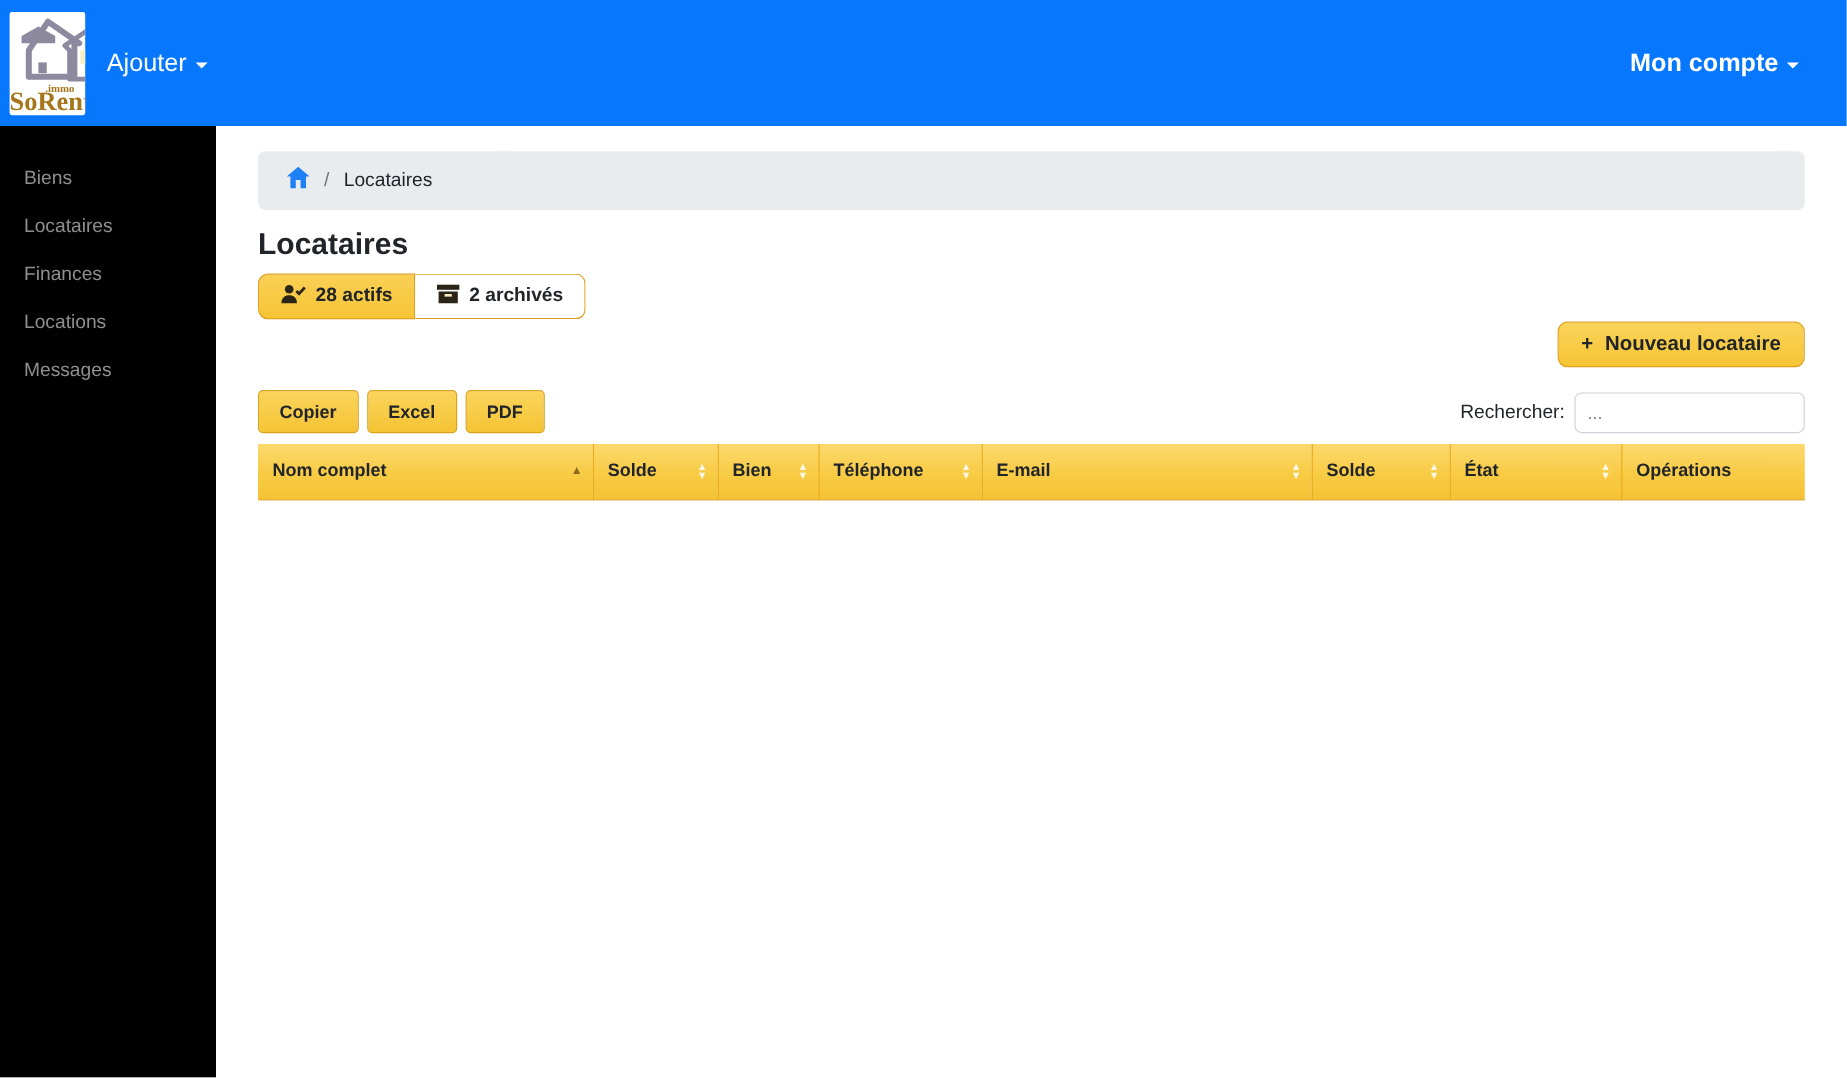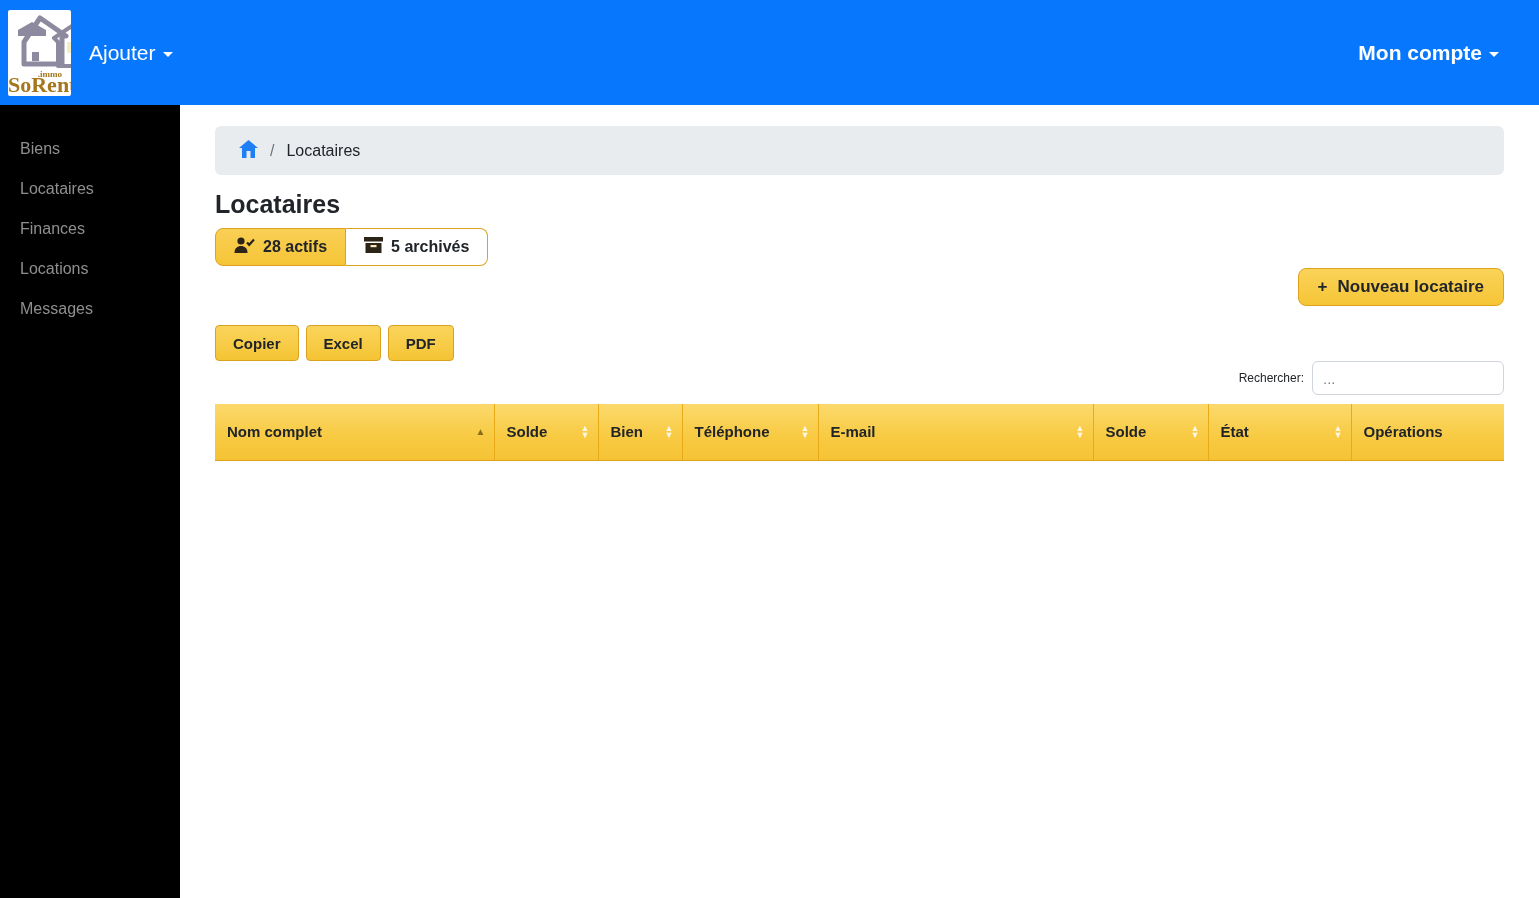--- a/index.html
+++ b/index.html
@@ -34,31 +34,31 @@
   .tab-btn { height:38px; display:flex; align-items:center; gap:8px; padding:0 18px; font-size:16px; font-weight:700; color:#212529; border:1px solid #dfa21f; background:#fff; cursor:pointer; }
   .tab-btn.active { background:linear-gradient(180deg,#f9cf55 0%,#f6c536 100%); }
   .tab-btn:first-child { border-radius:8px 0 0 8px; }
   .tab-btn:last-child { border-radius:0 8px 8px 0; border-left:none; }
 
   .new-row { display:flex; justify-content:flex-end; margin-top:2px; }
   .btn-new { height:38px; display:flex; align-items:center; gap:10px; padding:0 19px; font-size:17px; font-weight:700; color:#212529; background:linear-gradient(180deg,#fad359 0%,#f6c536 100%); border:1px solid #dfa21f; border-radius:8px; cursor:pointer; }
   .plus-ico { font-weight:700; font-size:17px; }
 
   
-  .toolbar { display:flex; align-items:flex-start; margin-top:19px;flex-direction:column; }
+  .toolbar { display:flex; align-items:flex-end; margin-top:19px; }
   .export-group { display:flex; gap:7px; }
   .btn-export { height:36px; padding:0 17px; font-size:15px; font-weight:700; color:#212529; background:linear-gradient(180deg,#fad45c 0%,#f5c434 100%); border:1px solid #d9a21f; border-radius:4px; cursor:pointer; font-family:"Liberation Sans",sans-serif; }
   .search-wrap { margin-left:auto; display:flex; align-items:center; gap:8px; }
-  .search-label { font-size:12px; color:#212529; }
+  .search-label { font-size:16px; color:#212529; }
   .search-input { width:192px; height:34px; border:1px solid #ced4da; border-radius:6px; padding:0 10px; font-size:15px; color:#212529; outline:none; font-family:"Liberation Sans",sans-serif; }
   .search-input::placeholder { color:#7a828a; }
 
   
   table { border-collapse:collapse; table-layout:fixed; width:1289px; margin-top:9px; font-size:15px; }
-  thead th { height:56px; background:linear-gradient(180deg,#fcd96d 0%,#f8cb44 55%,#f5c234 100%); border-right:1px solid #e8ab17; border-bottom:1px solid #e0a41a; font-weight:700; color:#212529; text-align:left; padding:0 8px 0 12px; cursor:pointer; }
+  thead th { height:46px; background:linear-gradient(180deg,#fcd96d 0%,#f8cb44 55%,#f5c234 100%); border-right:1px solid #e8ab17; border-bottom:1px solid #e0a41a; font-weight:700; color:#212529; text-align:left; padding:0 8px 0 12px; cursor:pointer; }
   thead th:last-child { border-right:none; cursor:default; }
   .th-inner { display:flex; align-items:center; justify-content:space-between; }
   .sort-asc { color:#8a6d1a; font-size:10px; }
   .sort-both { display:flex; flex-direction:column; line-height:7px; font-size:9px; color:rgba(255,255,255,0.85); }
 </style>
 </head>
 <body>
 
 <div class="app">
 
@@ -125,21 +125,21 @@
           <span>28 actifs</span>
         </button>
         <button class="tab-btn">
           <span>
             <svg width="19" height="16" viewBox="0 0 19 16">
                 <rect x="0" y="0" width="19" height="4.5" fill="#2b2417"></rect>
                 <path d="M1.5 6 L17.5 6 L17.5 16 L1.5 16 Z" fill="#2b2417"></path>
                 <rect x="6.5" y="8" width="6" height="2.2" fill="#f7e9c0"></rect>
               </svg>
           </span>
-          <span>5 archivés</span>
+          <span>2 archivés</span>
         </button>
       </div>
 
       <div class="new-row">
         <button class="btn-new">
           <span class="plus-ico">+</span>
           <span>Nouveau locataire</span>
         </button>
       </div>
 

